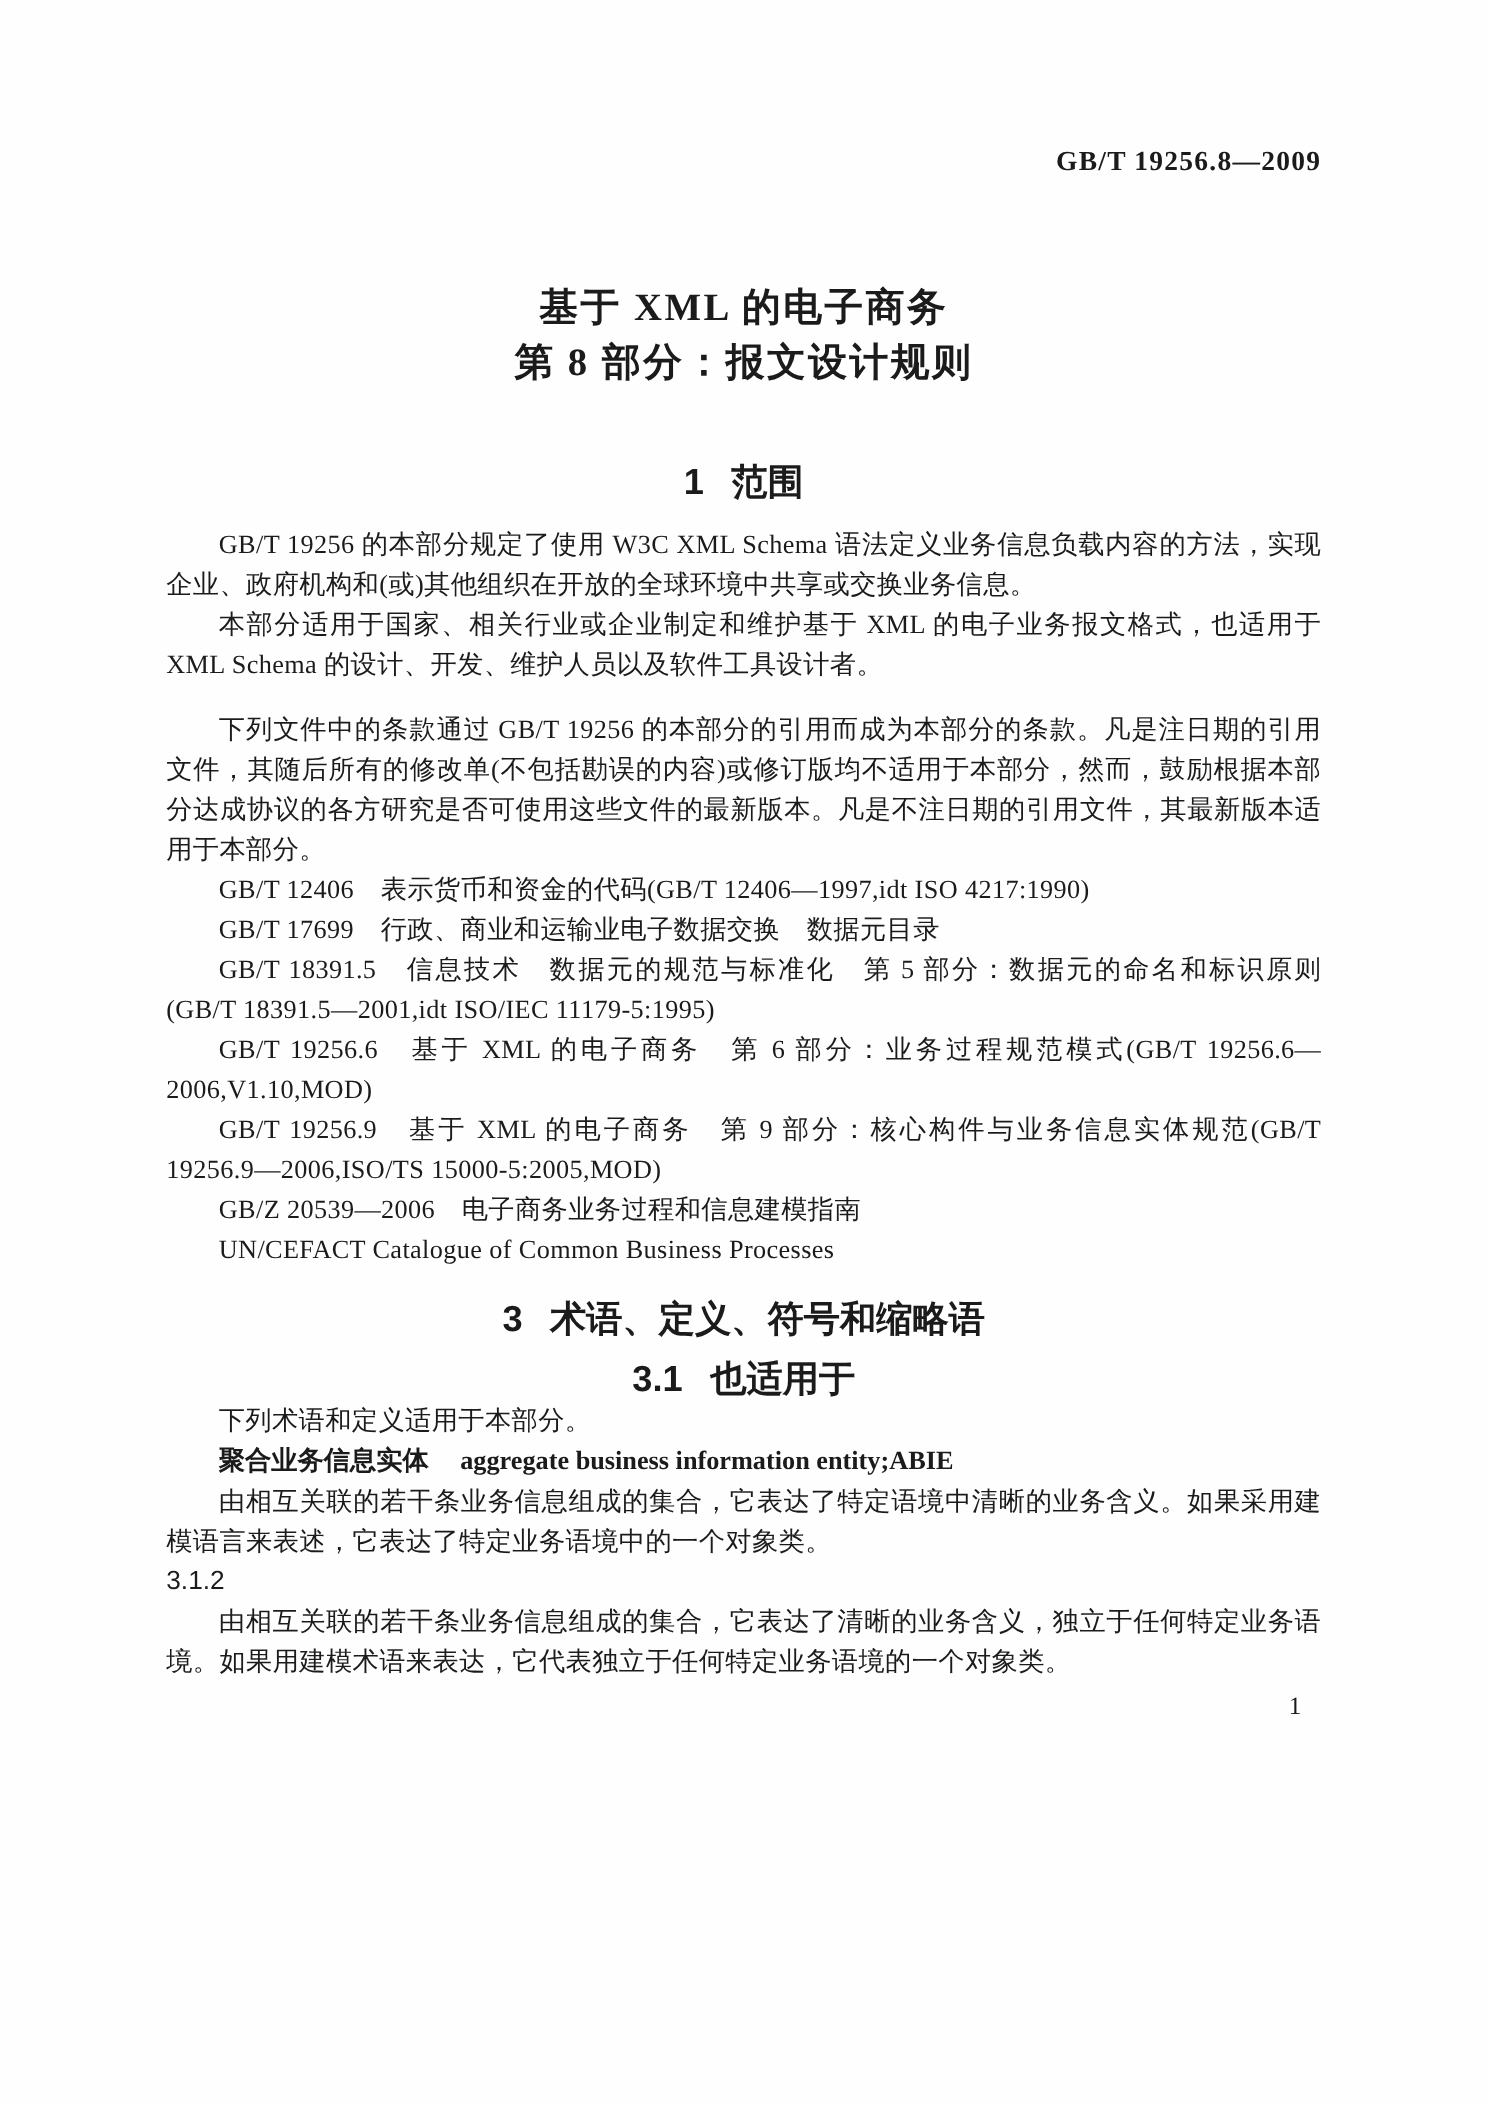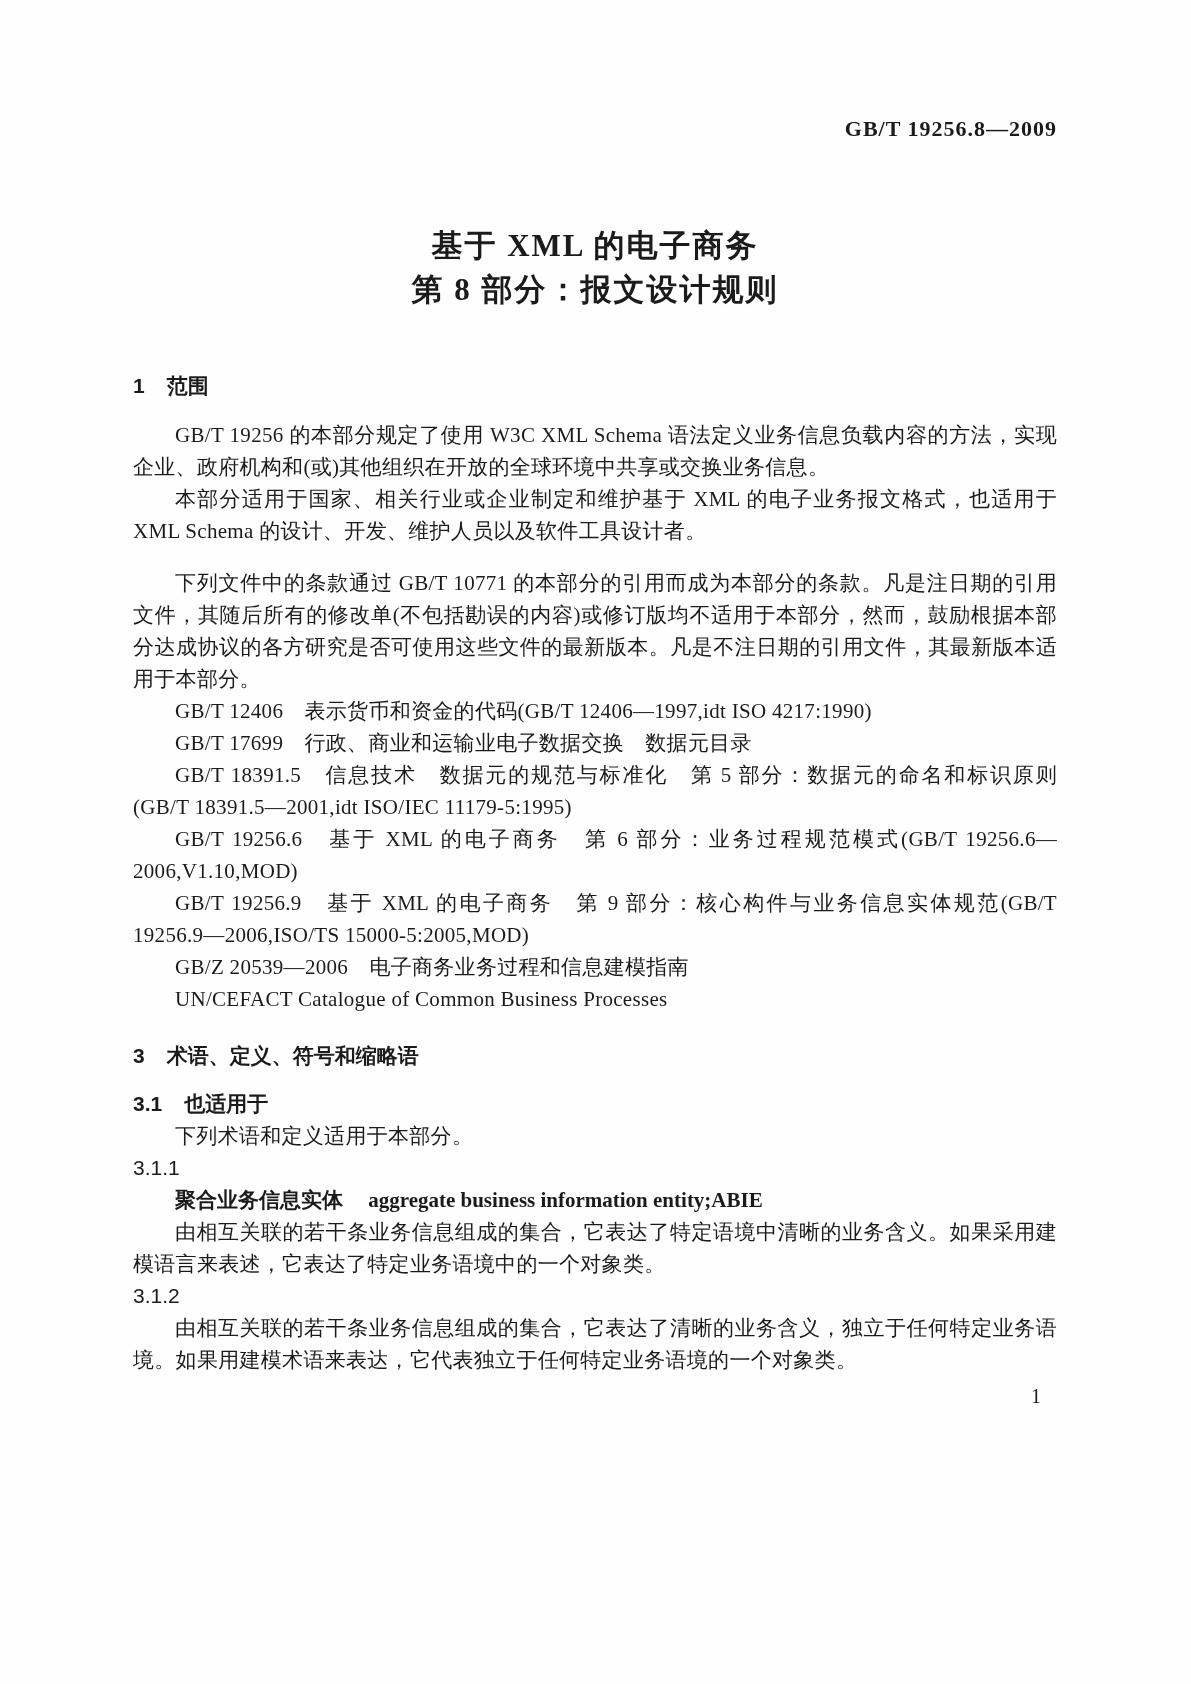--- a/index.html
+++ b/index.html
@@ -30,22 +30,23 @@
     margin-top: 224px;
     text-align: center;
     font-weight: bold;
     font-size: 31px;
     line-height: 44px;
     letter-spacing: 2px;
   }
   .sec-heading {
     font-family: "Liberation Sans", "DejaVu Sans", sans-serif;
     font-weight: bold;
-    font-size: 21px;
+    font-size: 29px;
     line-height: 32px;
+    text-align: center;
   }
   .sec-heading .sec-num { display: inline-block; margin-right: 22px; }
   .sec-heading-1 { margin-top: 58px; }
   .sec-heading-2 { margin-top: 20px; }
   .sec-heading-3 { margin-top: 25px; }
   .sub-heading   { margin-top: 16px; }
   .para {
     font-size: 21px;
     line-height: 32px;
     text-align: justify;
@@ -93,39 +94,38 @@
       <div>基于 XML 的电子商务</div>
       <div>第 8 部分：报文设计规则</div>
     </div>
 
     <div class="sec-heading sec-heading-1">
       <span class="sec-num">1</span><span>范围</span>
     </div>
     <p class="para para-first">GB/T 19256 的本部分规定了使用 W3C XML Schema 语法定义业务信息负载内容的方法，实现企业、政府机构和(或)其他组织在开放的全球环境中共享或交换业务信息。</p>
     <p class="para">本部分适用于国家、相关行业或企业制定和维护基于 XML 的电子业务报文格式，也适用于 XML Schema 的设计、开发、维护人员以及软件工具设计者。</p>
 
-    <p class="para para-intro">下列文件中的条款通过 GB/T 10771 的本部分的引用而成为本部分的条款。凡是注日期的引用文件，其随后所有的修改单(不包括勘误的内容)或修订版均不适用于本部分，然而，鼓励根据本部分达成协议的各方研究是否可使用这些文件的最新版本。凡是不注日期的引用文件，其最新版本适用于本部分。</p>
+    <p class="para para-intro">下列文件中的条款通过 GB/T 19256 的本部分的引用而成为本部分的条款。凡是注日期的引用文件，其随后所有的修改单(不包括勘误的内容)或修订版均不适用于本部分，然而，鼓励根据本部分达成协议的各方研究是否可使用这些文件的最新版本。凡是不注日期的引用文件，其最新版本适用于本部分。</p>
     <p class="para">GB/T 12406　表示货币和资金的代码(GB/T 12406—1997,idt ISO 4217:1990)</p>
     <p class="para">GB/T 17699　行政、商业和运输业电子数据交换　数据元目录</p>
     <p class="para">GB/T 18391.5　信息技术　数据元的规范与标准化　第 5 部分：数据元的命名和标识原则(GB/T 18391.5—2001,idt ISO/IEC 11179-5:1995)</p>
     <p class="para">GB/T 19256.6　基于 XML 的电子商务　第 6 部分：业务过程规范模式(GB/T 19256.6—2006,V1.10,MOD)</p>
     <p class="para">GB/T 19256.9　基于 XML 的电子商务　第 9 部分：核心构件与业务信息实体规范(GB/T 19256.9—2006,ISO/TS 15000-5:2005,MOD)</p>
     <p class="para">GB/Z 20539—2006　电子商务业务过程和信息建模指南</p>
     <p class="para">UN/CEFACT Catalogue of Common Business Processes</p>
 
     <div class="sec-heading sec-heading-3">
       <span class="sec-num">3</span><span>术语、定义、符号和缩略语</span>
     </div>
 
     <div class="sec-heading sub-heading">
       <span class="sec-num">3.1</span><span>也适用于</span>
     </div>
     <p class="para">下列术语和定义适用于本部分。</p>
 
-    <p class="clause-num">3.1.1</p>
     <p class="term-line">
       <span class="term-zh">聚合业务信息实体</span><span class="term-en">aggregate business information entity;ABIE</span>
     </p>
     <p class="para">由相互关联的若干条业务信息组成的集合，它表达了特定语境中清晰的业务含义。如果采用建模语言来表述，它表达了特定业务语境中的一个对象类。</p>
 
     <p class="clause-num">3.1.2</p>
     <p class="para">由相互关联的若干条业务信息组成的集合，它表达了清晰的业务含义，独立于任何特定业务语境。如果用建模术语来表达，它代表独立于任何特定业务语境的一个对象类。</p>
 
     <div class="page-number">1</div>
 

